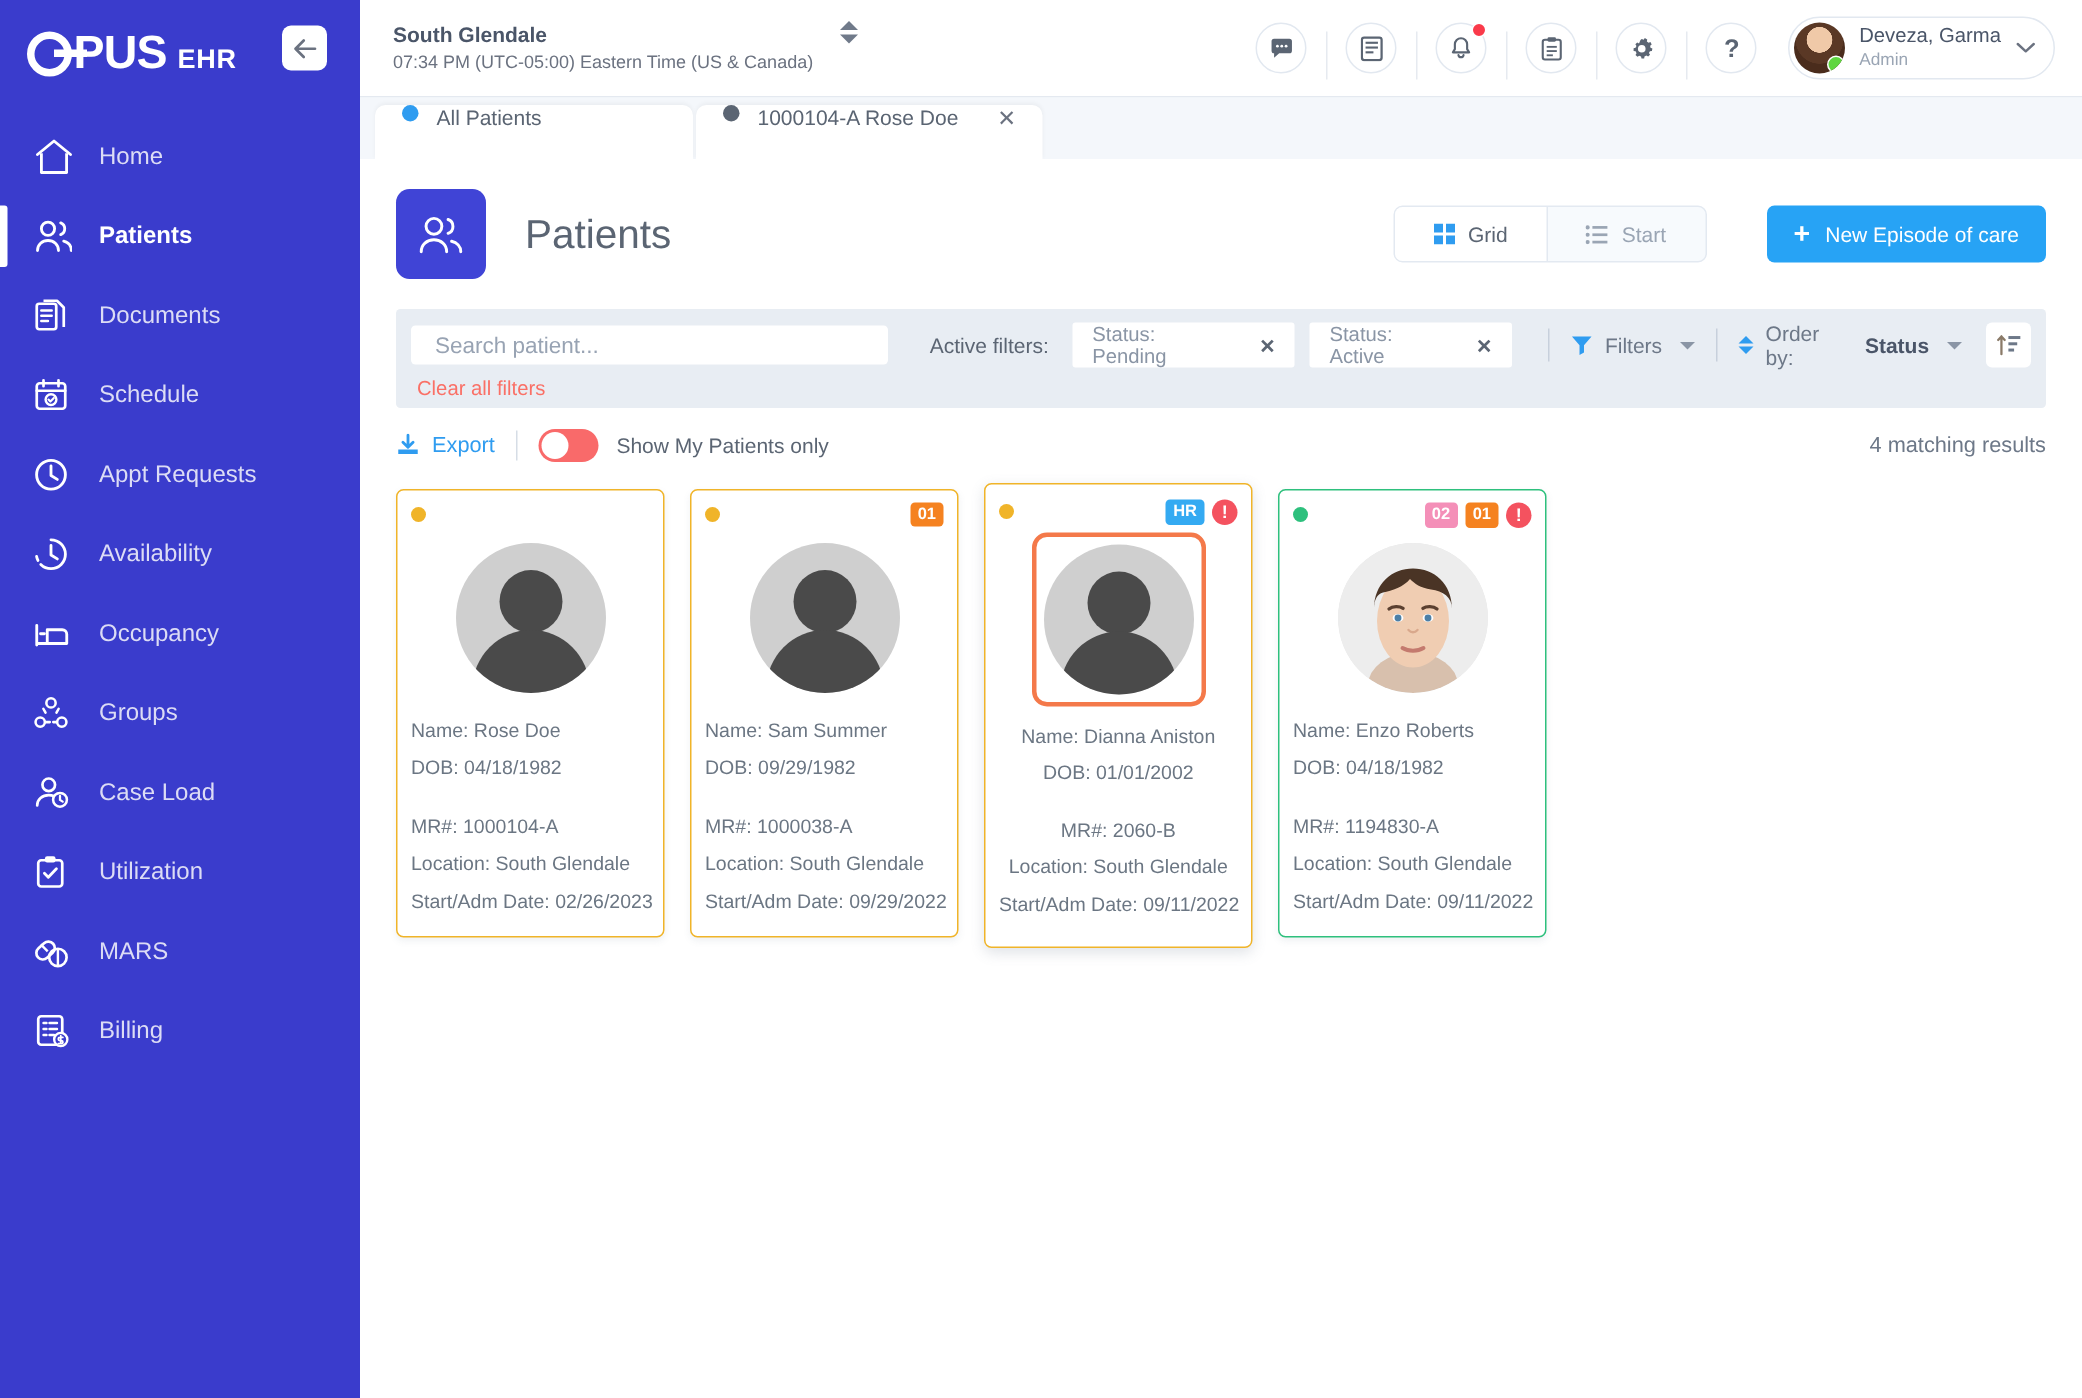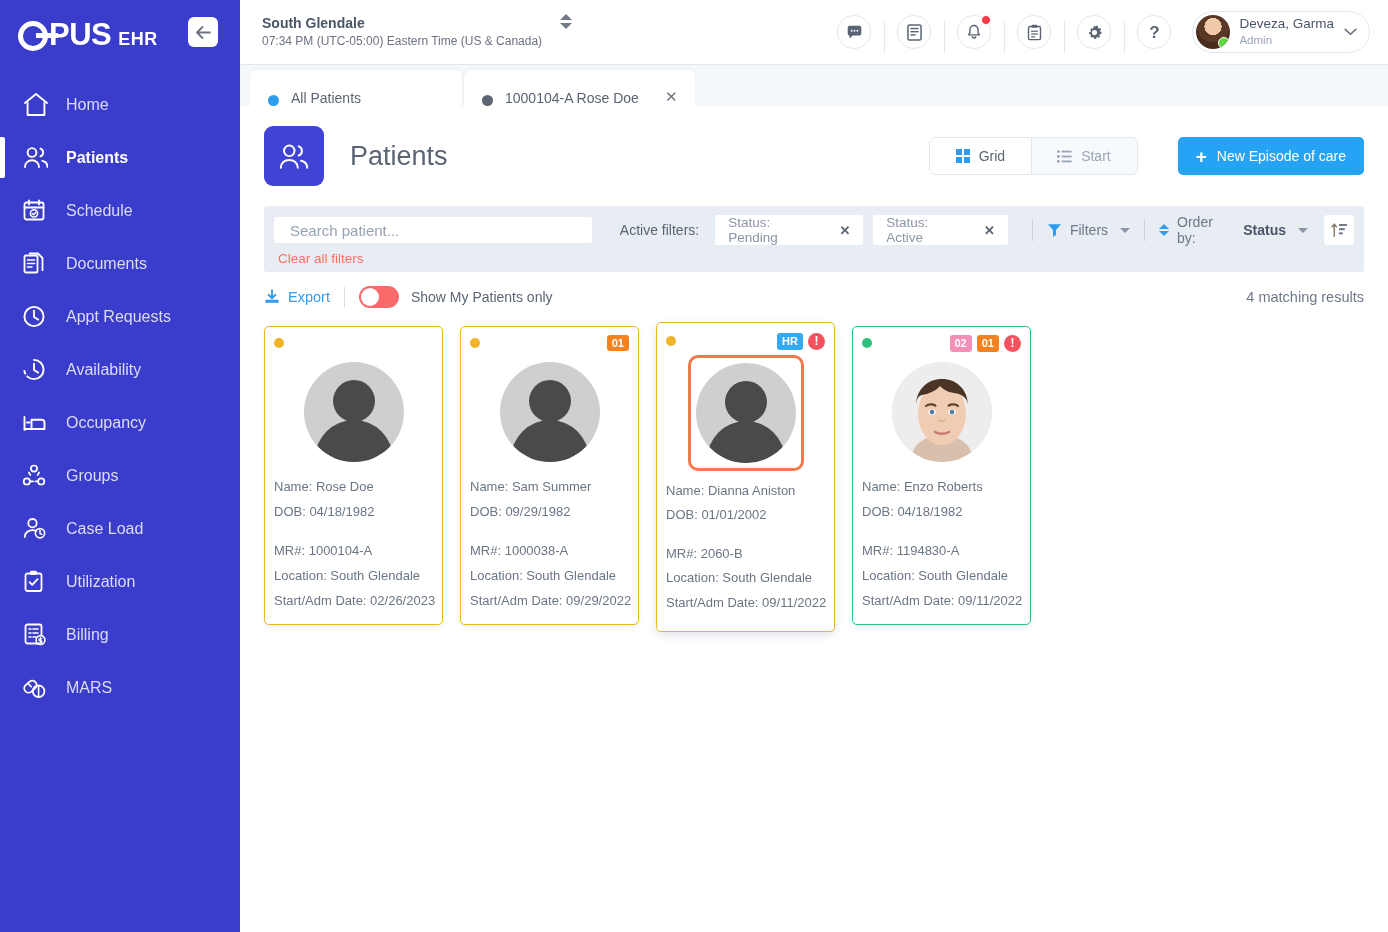--- a/index.html
+++ b/index.html
@@ -176,21 +176,21 @@
 
   
   .tabstrip {
     height: 41px; flex: 0 0 41px;
     display: flex; align-items: flex-end;
     padding-left: 10px;
     background: #f4f7fb;
   }
   .tab {
     height: 36px;
-    display: flex; align-items: flex-end;
+    display: flex; align-items: flex-start;
     padding: 0 18px;
     background: #ffffff;
     border-radius: 7px 7px 0 0;
     font-size: 14px; color: #5a6472;
     margin-right: 2px;
     cursor: pointer;
     box-shadow: 0 -1px 3px rgba(0,0,0,0.045);
     min-width: 212px;
   }
   .tab .tdot {
@@ -419,21 +419,21 @@
     width: 100px; height: 100px; border-radius: 50%;
     overflow: hidden; position: relative;
     background: #e8e8e8;
   }
   .card-line {
     font-size: 13px; color: #6b7683;
     line-height: 1.92;
     white-space: nowrap;
   }
   .gap-line { height: 14px; }
-  .pcard.tall .card-line { line-height: 1.88; }
+  .pcard.tall .card-line { line-height: 1.88; text-align: center; }
 </style>
 </head>
 <body>
 
 <div class="sidebar">
   <div class="brand">
     <div class="brand-logo">
       <span class="brand-o"></span>
       <span class="brand-pus">PUS</span>
       <span class="brand-ehr">EHR</span>
@@ -460,41 +460,41 @@
             <circle cx="10" cy="7.5" r="4.4" fill="none" stroke="#fff" stroke-width="1.9"></circle>
             <path d="M3 22c0-4 3.2-6.7 7-6.7s7 2.7 7 6.7" fill="none" stroke="#fff" stroke-width="1.9" stroke-linecap="round"></path>
             <path d="M18.5 3.6a4.2 4.2 0 010 7.8M20.5 15.8c3 .8 5 3.2 5 6.2" fill="none" stroke="#fff" stroke-width="1.9" stroke-linecap="round"></path>
           </svg>
         </span>
         <span class="nav-label">Patients</span>
       </div>
       <div class="nav-item">
         <span class="ic">
           <svg width="26" height="25" viewBox="0 0 26 25">
+            <rect x="2.5" y="4.5" width="13" height="17" rx="1.6" fill="none" stroke="#fff" stroke-width="1.8"></rect>
+            <path d="M7 2.5h9l4.5 4.5v13" fill="none" stroke="#fff" stroke-width="1.8" stroke-linejoin="round"></path>
+            <path d="M5.5 9h7M5.5 12.5h7M5.5 16h4.5" stroke="#fff" stroke-width="1.6" stroke-linecap="round"></path>
+          </svg>
+        </span>
+        <span class="nav-label">Documents</span>
+      </div>
+      <div class="nav-item">
+        <span class="ic">
+          <svg width="26" height="25" viewBox="0 0 26 25">
             <rect x="2.5" y="4.5" width="19" height="17" rx="2" fill="none" stroke="#fff" stroke-width="1.8"></rect>
             <path d="M2.5 9.5h19M7 2.5v4M17 2.5v4" stroke="#fff" stroke-width="1.8" stroke-linecap="round"></path>
             <circle cx="12" cy="15.4" r="3.6" fill="none" stroke="#fff" stroke-width="1.6"></circle>
             <path d="M10.3 15.4l1.3 1.3 2.3-2.4" stroke="#fff" stroke-width="1.4" fill="none" stroke-linecap="round" stroke-linejoin="round"></path>
           </svg>
         </span>
         <span class="nav-label">Schedule</span>
       </div>
       <div class="nav-item">
         <span class="ic">
           <svg width="26" height="25" viewBox="0 0 26 25">
-            <rect x="2.5" y="4.5" width="13" height="17" rx="1.6" fill="none" stroke="#fff" stroke-width="1.8"></rect>
-            <path d="M7 2.5h9l4.5 4.5v13" fill="none" stroke="#fff" stroke-width="1.8" stroke-linejoin="round"></path>
-            <path d="M5.5 9h7M5.5 12.5h7M5.5 16h4.5" stroke="#fff" stroke-width="1.6" stroke-linecap="round"></path>
-          </svg>
-        </span>
-        <span class="nav-label">Documents</span>
-      </div>
-      <div class="nav-item">
-        <span class="ic">
-          <svg width="26" height="25" viewBox="0 0 26 25">
             <circle cx="12" cy="12.5" r="9.6" fill="none" stroke="#fff" stroke-width="1.9"></circle>
             <path d="M12 6.6v6.4l4.2 2.6" stroke="#fff" stroke-width="1.9" fill="none" stroke-linecap="round" stroke-linejoin="round"></path>
           </svg>
         </span>
         <span class="nav-label">Appt Requests</span>
       </div>
       <div class="nav-item">
         <span class="ic">
           <svg width="26" height="25" viewBox="0 0 26 25">
             <path d="M12 2.9a9.6 9.6 0 110 19.2 9.6 9.6 0 01-6.8-2.8" fill="none" stroke="#fff" stroke-width="1.9" stroke-linecap="round"></path>
@@ -541,38 +541,38 @@
             <rect x="3.5" y="4.5" width="16" height="17.5" rx="2" fill="none" stroke="#fff" stroke-width="1.8"></rect>
             <rect x="8" y="1.8" width="7" height="4.2" rx="1.4" fill="#fff"></rect>
             <path d="M7.6 13.2l2.6 2.6 5.4-5.6" stroke="#fff" stroke-width="1.9" fill="none" stroke-linecap="round" stroke-linejoin="round"></path>
           </svg>
         </span>
         <span class="nav-label">Utilization</span>
       </div>
       <div class="nav-item">
         <span class="ic">
           <svg width="26" height="25" viewBox="0 0 26 25">
+            <rect x="1.6" y="7.4" width="13.6" height="8.6" rx="4.3" fill="none" stroke="#fff" stroke-width="1.8" transform="rotate(-42 8.4 11.7)"></rect>
+            <circle cx="16.6" cy="16.3" r="5.8" fill="none" stroke="#fff" stroke-width="1.8"></circle>
+            <path d="M16.6 10.5v11.6" stroke="#fff" stroke-width="1.6"></path>
+            <path d="M5.2 7.6l4.6 4.6" stroke="#fff" stroke-width="1.6"></path>
+          </svg>
+        </span>
+        <span class="nav-label">MARS</span>
+      </div>
+      <div class="nav-item">
+        <span class="ic">
+          <svg width="26" height="25" viewBox="0 0 26 25">
             <rect x="3.5" y="2.5" width="16" height="19" rx="2" fill="none" stroke="#fff" stroke-width="1.8"></rect>
             <path d="M7 7h2M11 7h5M7 11h2M11 11h5M7 15h2M11 15h3" stroke="#fff" stroke-width="1.6" stroke-linecap="round"></path>
             <circle cx="18.5" cy="18" r="4.4" fill="#3a3ccc" stroke="#fff" stroke-width="1.6"></circle>
             <path d="M18.5 15.5v5M19.9 16.6h-2a1.05 1.05 0 000 2.1h1a1.05 1.05 0 010 2.1h-2" stroke="#fff" stroke-width="1.2" fill="none" stroke-linecap="round"></path>
           </svg>
         </span>
         <span class="nav-label">Billing</span>
-      </div>
-      <div class="nav-item">
-        <span class="ic">
-          <svg width="26" height="25" viewBox="0 0 26 25">
-            <rect x="1.6" y="7.4" width="13.6" height="8.6" rx="4.3" fill="none" stroke="#fff" stroke-width="1.8" transform="rotate(-42 8.4 11.7)"></rect>
-            <circle cx="16.6" cy="16.3" r="5.8" fill="none" stroke="#fff" stroke-width="1.8"></circle>
-            <path d="M16.6 10.5v11.6" stroke="#fff" stroke-width="1.6"></path>
-            <path d="M5.2 7.6l4.6 4.6" stroke="#fff" stroke-width="1.6"></path>
-          </svg>
-        </span>
-        <span class="nav-label">MARS</span>
       </div>
     </div>
 </div>
 
 <div class="main">
 
   <div class="topbar">
     <div class="loc-block">
       <div class="loc-text">
         <div class="loc-name">South Glendale</div>

